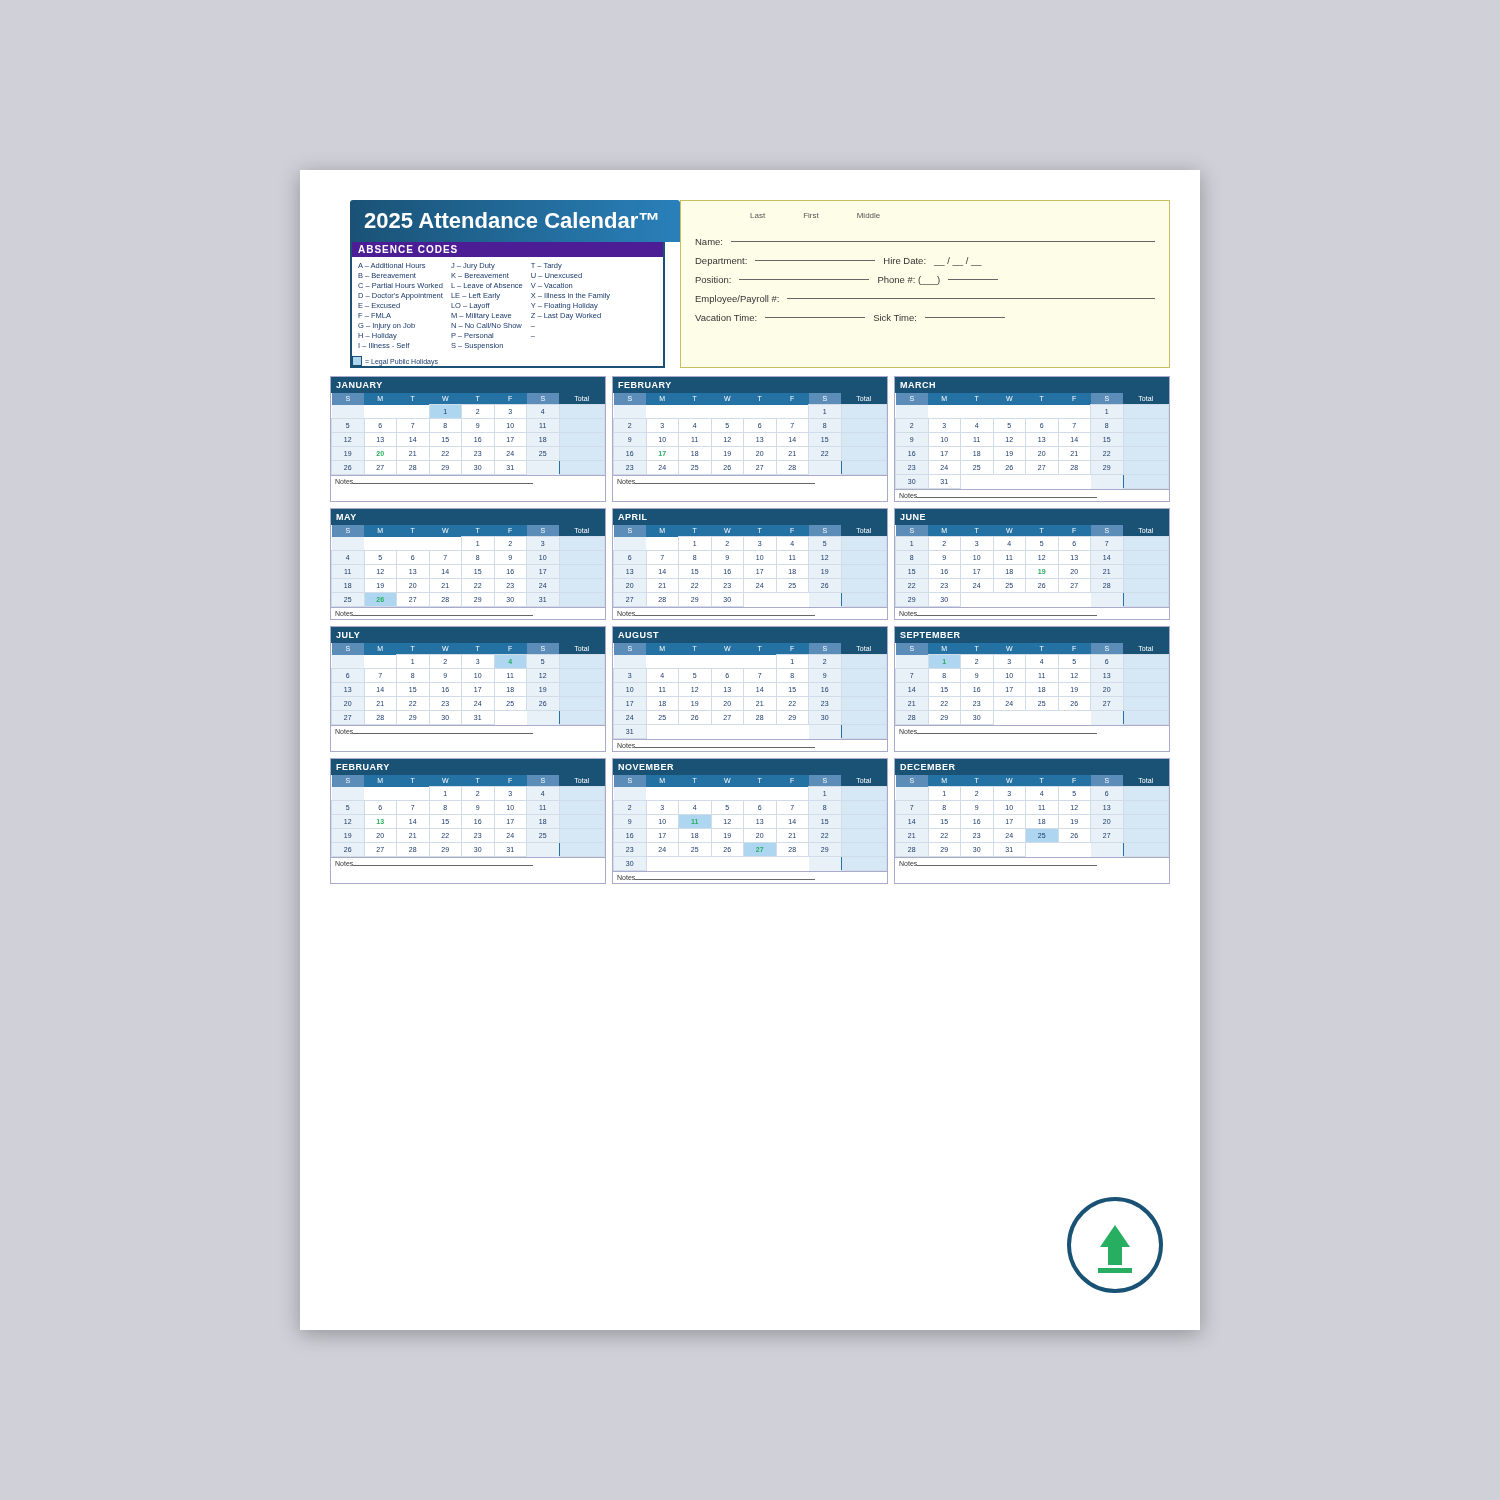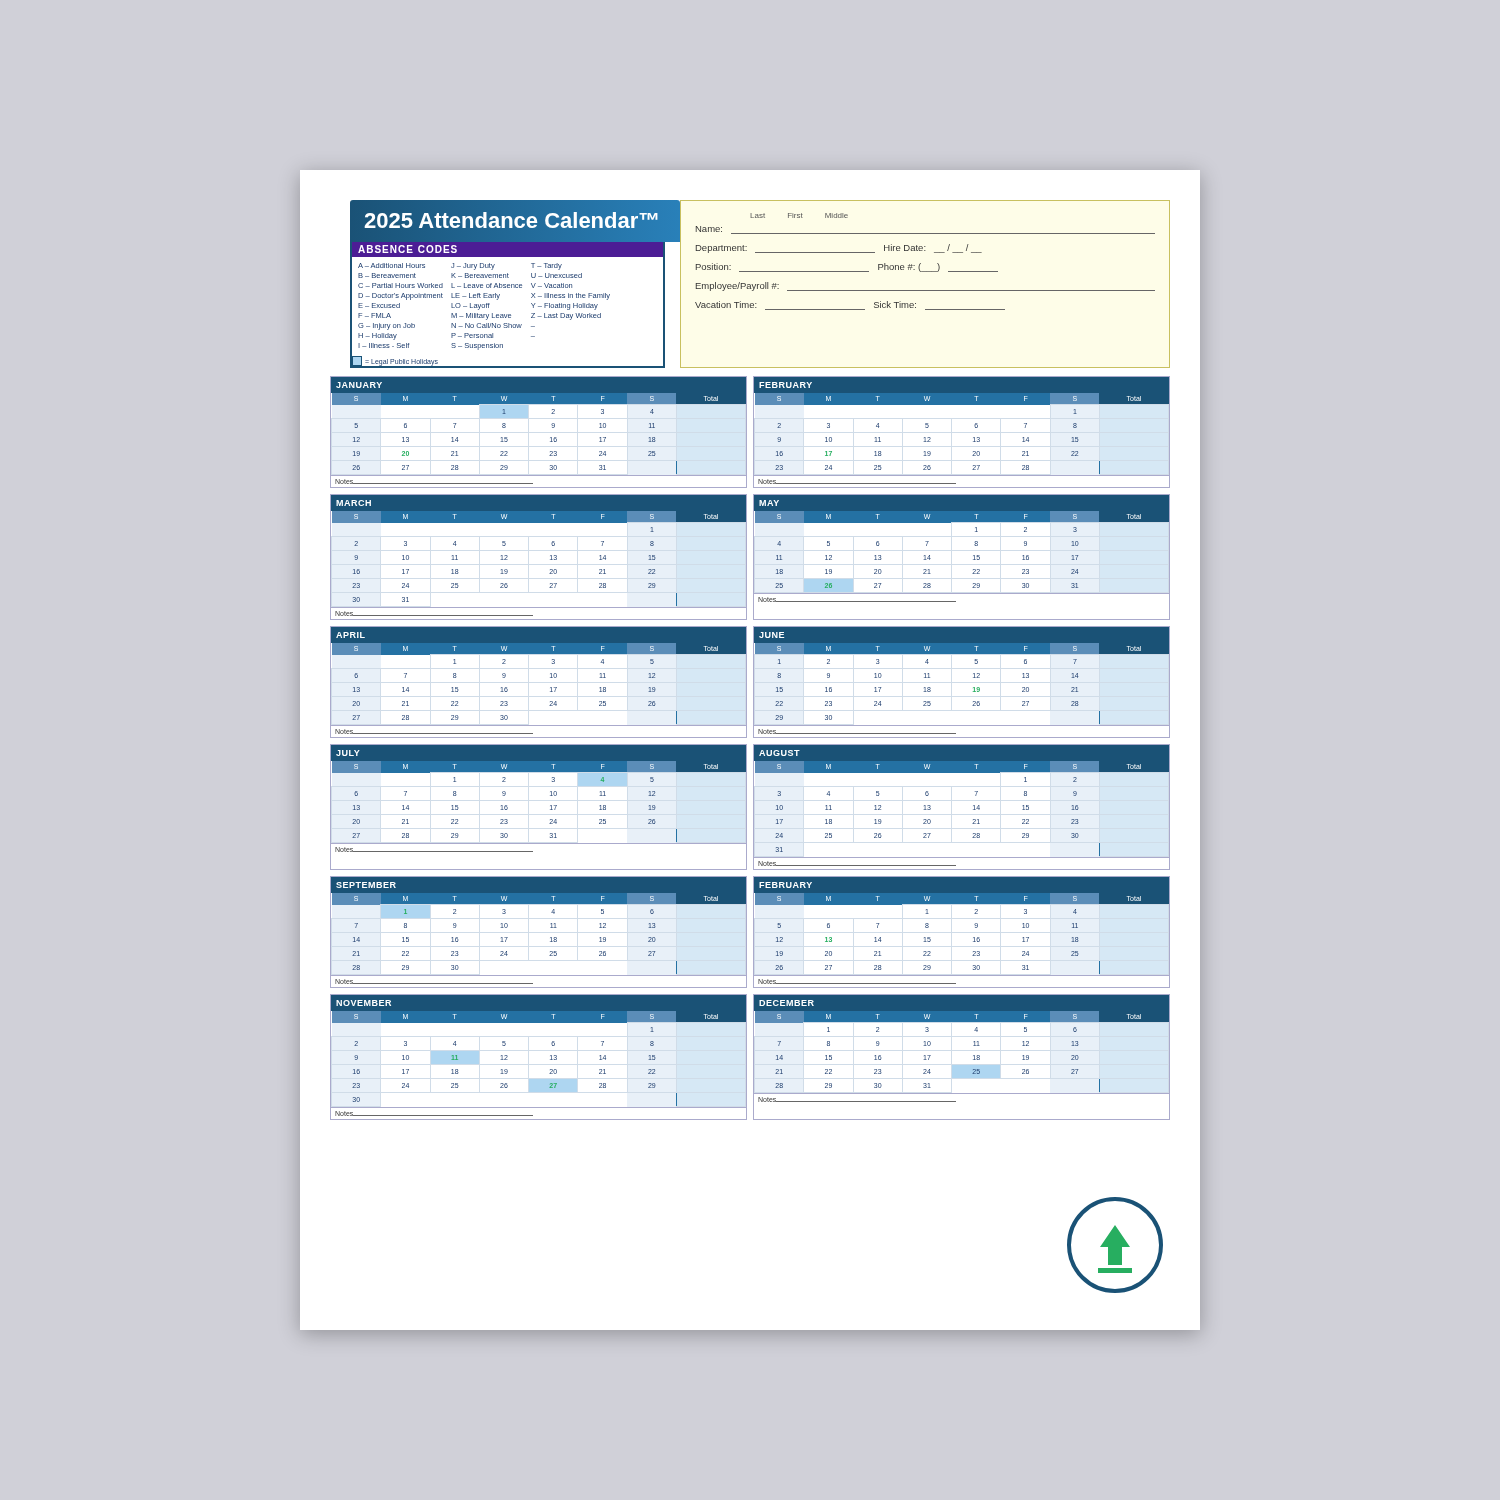--- a/index.html
+++ b/index.html
@@ -80,43 +80,43 @@
     .right-panel {
       flex: 1;
       background: #fefde8;
       border: 1px solid #c8c060;
       padding: 10px 14px;
       font-size: 9.5px;
       color: #333;
     }
     .info-row {
       display: flex;
-      align-items: flex-end;
+      align-items: center;
       margin-bottom: 8px;
       gap: 8px;
     }
     .info-label { white-space: nowrap; font-size: 9.5px; }
     .info-line {
       flex: 1;
       border-bottom: 1px solid #666;
       min-width: 60px;
     }
     .info-line-sm { width: 50px; border-bottom: 1px solid #666; }
     .sub-labels {
       display: flex;
-      gap: 22px;
+      gap: 38px;
       font-size: 8px;
       color: #555;
-      margin-bottom: 3px;
+      margin-bottom: 16px;
       padding-left: 55px;
     }
     
     .calendars-grid {
       display: grid;
-      grid-template-columns: 1fr 1fr;
+      grid-template-columns: 1fr 1fr 1fr;
       gap: 6px;
       margin-top: 6px;
     }
     .month-block {
       border: 1px solid #aac;
     }
     .month-header {
       background: #1a5276;
       color: white;
       font-size: 9px;

